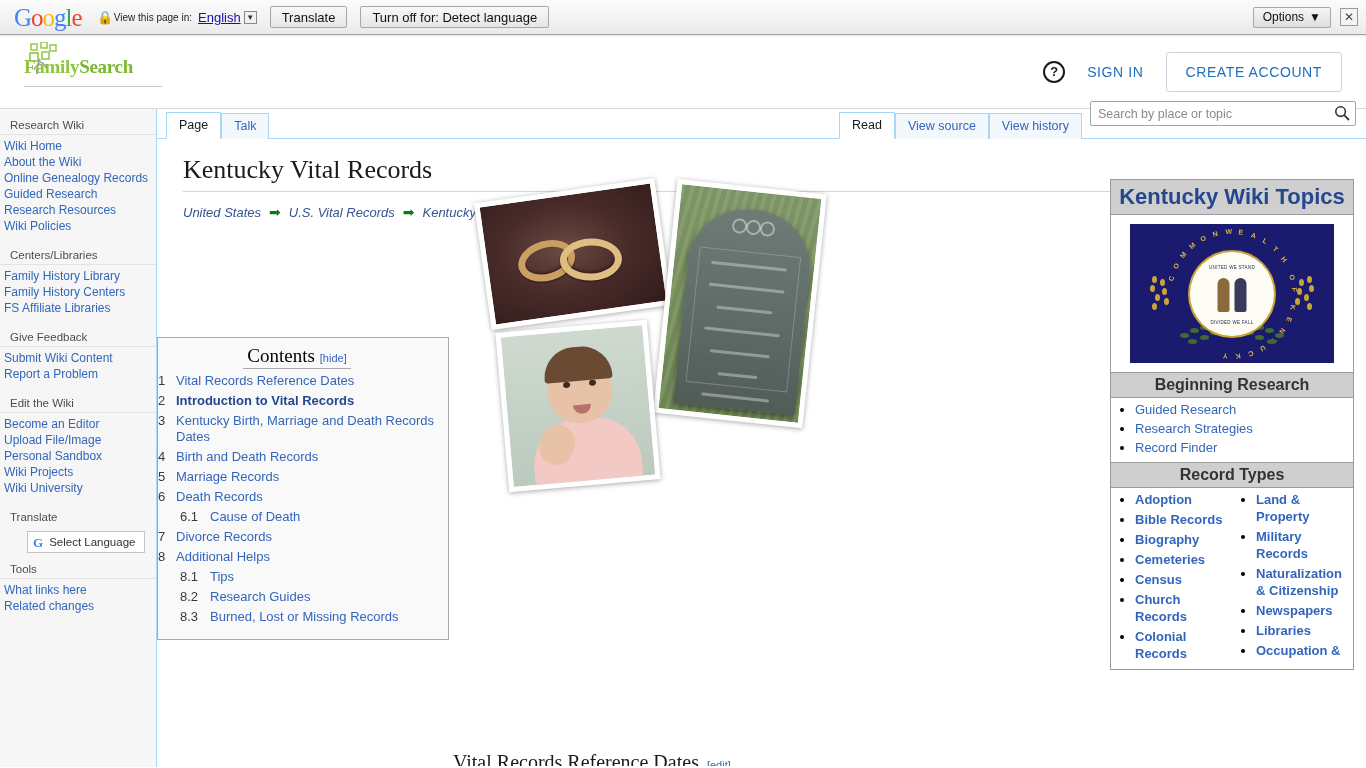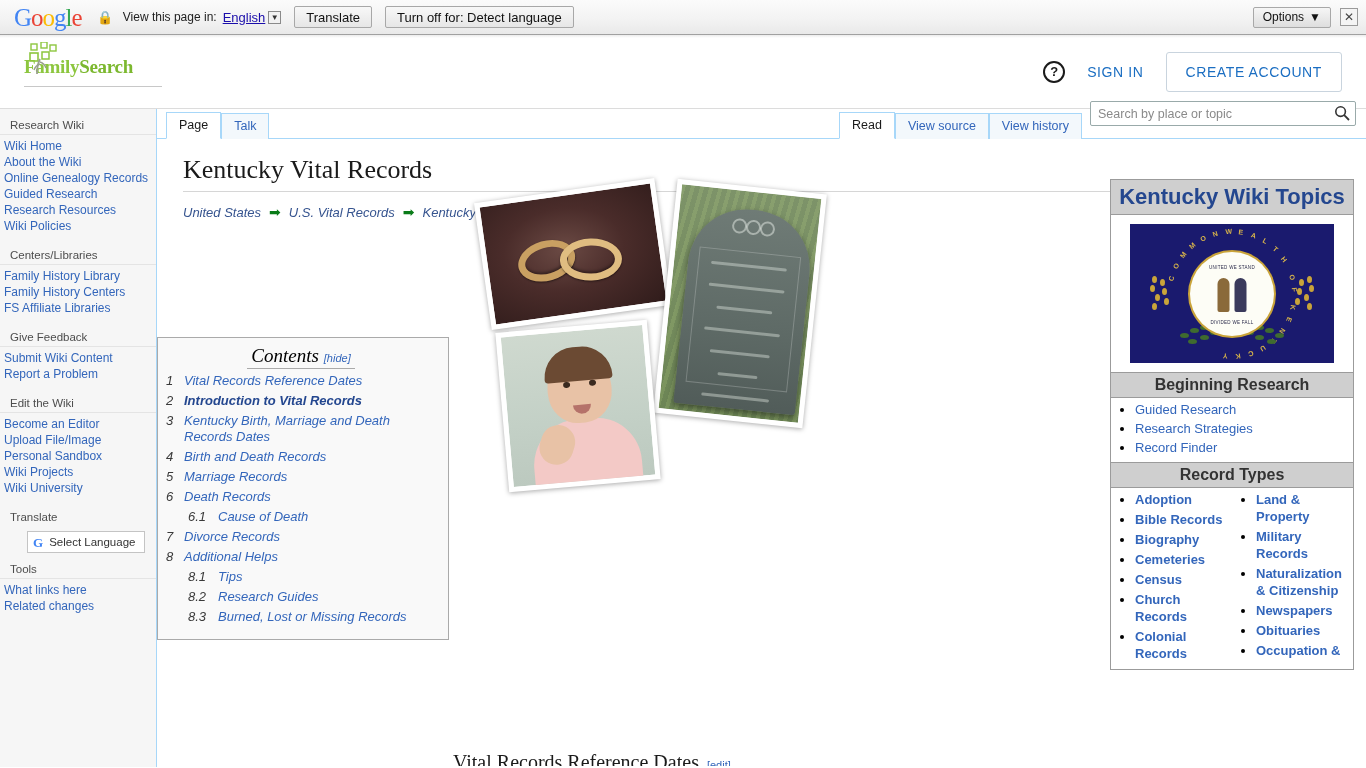--- a/index.html
+++ b/index.html
@@ -21,21 +21,21 @@
     padding: 0 8px 0 14px;
     position: relative;
   }
   #gt-bar:after {
     content: ""; position: absolute; left: 0; right: 0; bottom: -4px; height: 4px;
     background: linear-gradient(to bottom, rgba(0,0,0,.10), rgba(0,0,0,0));
   }
   .g-logo { font-family: "Liberation Serif", serif; font-size: 25px; letter-spacing: -1px; line-height: 1; }
   .g-b { color: #4285F4; } .g-r { color: #EA4335; } .g-y { color: #FBBC05; } .g-g { color: #34A853; }
   .gt-lock { margin-left: 16px; color: #6b7b8c; font-size: 13px; }
-  .gt-label { margin-left: 9px; font-size: 12px; color: #222; }
+  .gt-label { margin-left: 0; font-size: 10px; color: #222; }
   .gt-lang {
     margin-left: 6px; display: inline-flex; align-items: center;
   }
   .gt-lang-text { font-size: 13px; color: #1a0dab; text-decoration: underline; cursor: pointer; }
   .gt-caret {
     margin-left: 3px; width: 13px; height: 13px;
     border: 1px solid #8a8a8a; background: #f1f1f1;
     font-size: 8px; line-height: 11px; text-align: center; color: #333;
   }
   .gt-btn {
@@ -192,21 +192,21 @@
   .b-hair { position:absolute; left:40px; top:16px; width:68px; height:34px; border-radius:34px 34px 4px 4px; background:#6b4a33; }
   .b-eye { position:absolute; width:7px; height:6px; border-radius:50%; background:#3a2a20; top:50px; }
   .b-mouth { position:absolute; left:66px; top:74px; width:18px; height:9px; border-radius:0 0 10px 10px; background:#b5726a; }
   .b-dress { position:absolute; left:22px; top:88px; width:108px; height:70px; border-radius:46px 46px 0 0; background:#f3c9c6; }
   .b-arm { position:absolute; left:30px; top:92px; width:34px; height:40px; border-radius:18px; background:#e8c2a6; transform:rotate(22deg); }
 
   
   #toc {
     position: absolute; left: 0px; top: 198px; width: 292px;
     border: 1px solid #aaa; background: #f9f9f9;
-    padding: 7px 12px 10px 8px; font-size: 13px; font-style: italic;
+    padding: 7px 12px 10px 0; font-size: 13px;
   }
   #toc h2 {
     text-align: center; margin: 0 0 6px 0; font-weight: normal;
     font-family: "Liberation Serif", serif; font-size: 19px;
     display: inline-block; width: 100%;
   }
   #toc .toc-title-inner { border-bottom: 1px solid #aaa; padding: 0 4px 2px 4px; }
   #toc .hide { font-family: "Liberation Sans", sans-serif; font-size: 11px; color: #3366bb; cursor: pointer; margin-left: 5px; }
   #toc ul { list-style: none; margin: 0; padding: 0; }
   #toc li { margin: 0 0 4px 0; line-height: 16px; }
@@ -606,21 +606,21 @@
             <li><a>Cemeteries</a></li>
             <li><a>Census</a></li>
             <li><a>Church Records</a></li>
             <li><a>Colonial Records</a></li>
           </ul>
           <ul>
             <li><a>Land &amp; Property</a></li>
             <li><a>Military Records</a></li>
             <li><a>Naturalization &amp; Citizenship</a></li>
             <li><a>Newspapers</a></li>
-            <li><a>Obituaries</a></li>
+            <li><a>Libraries</a></li>
             <li><a>Occupation &amp;</a></li>
           </ul>
         </div>
       </aside>
 
     </div>
   </main>
 </div>
 
 </body></html>

